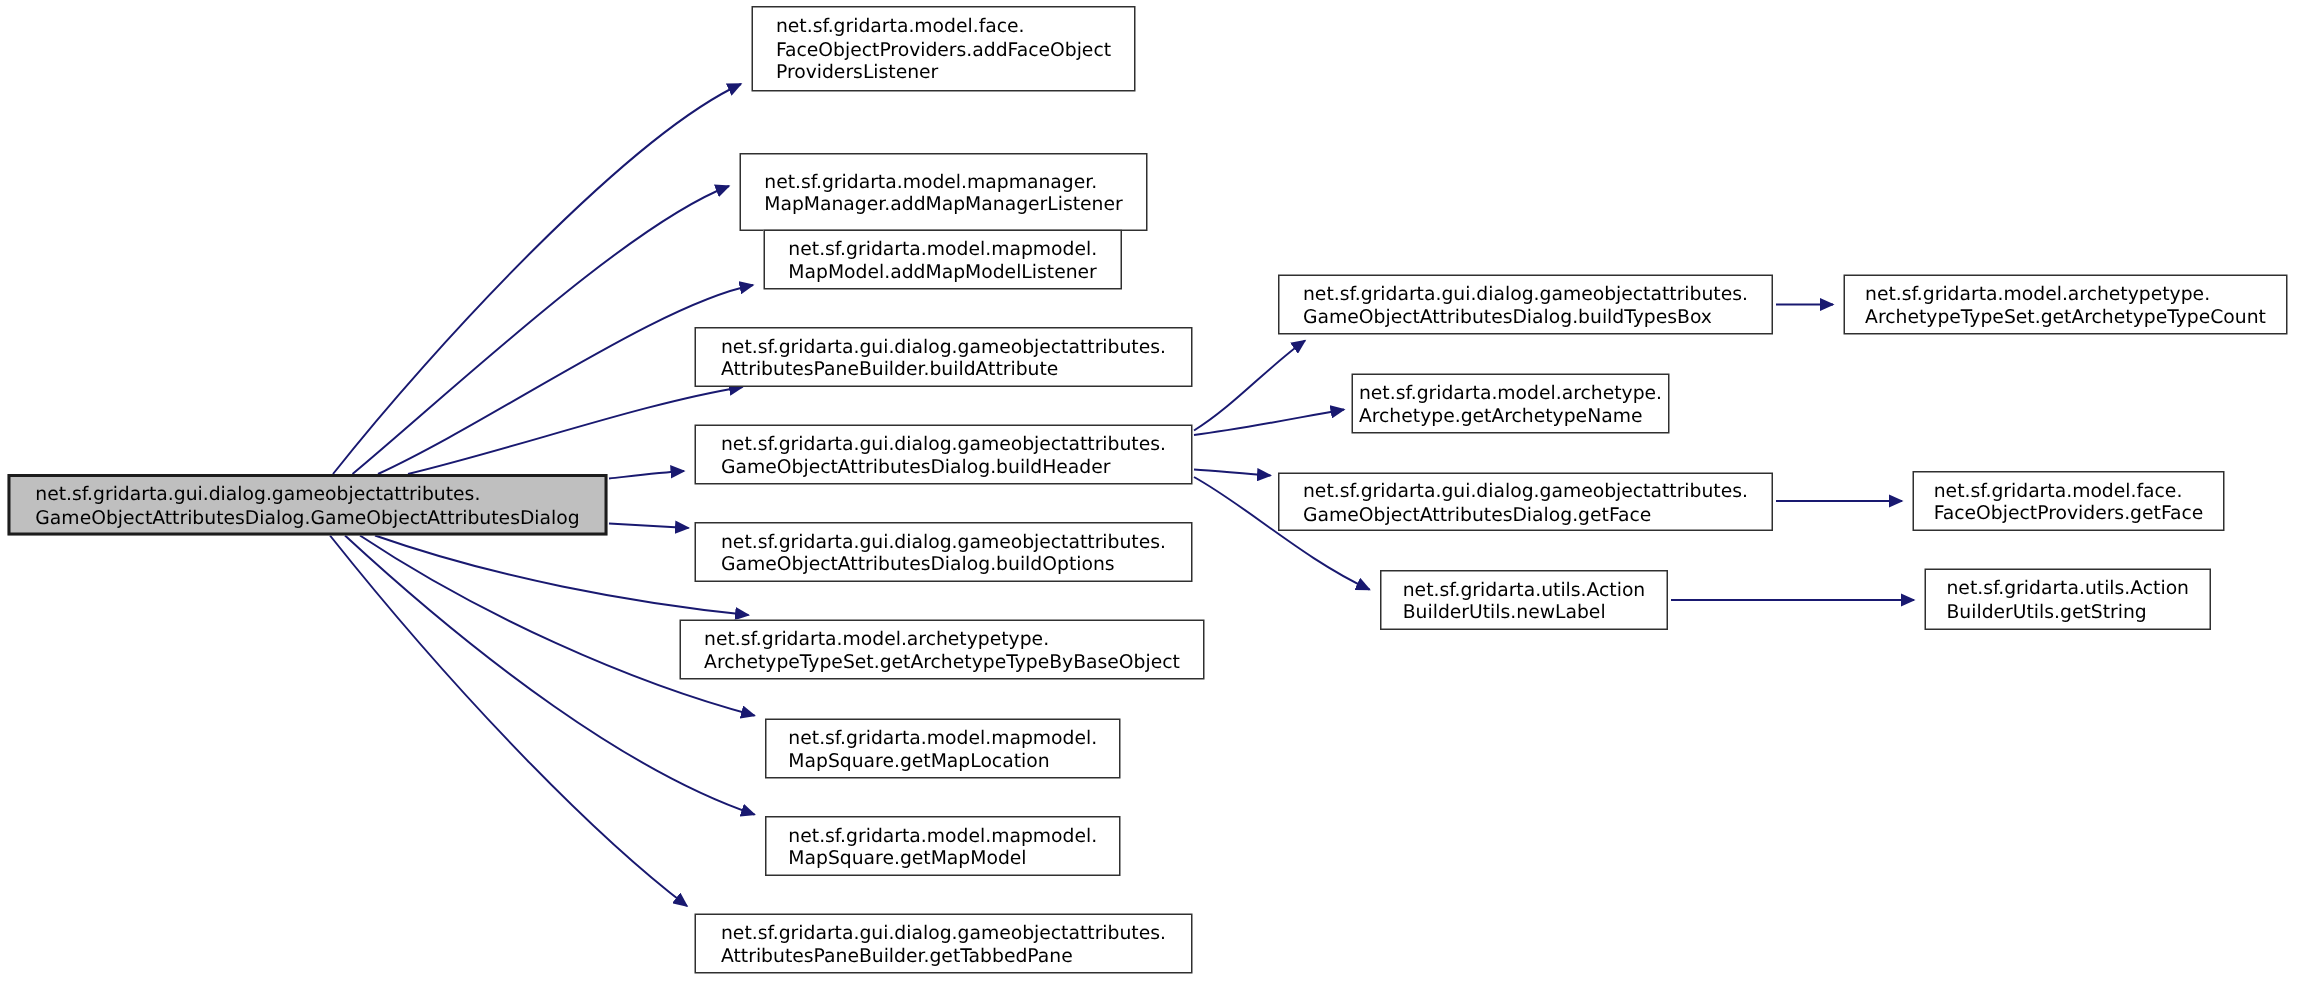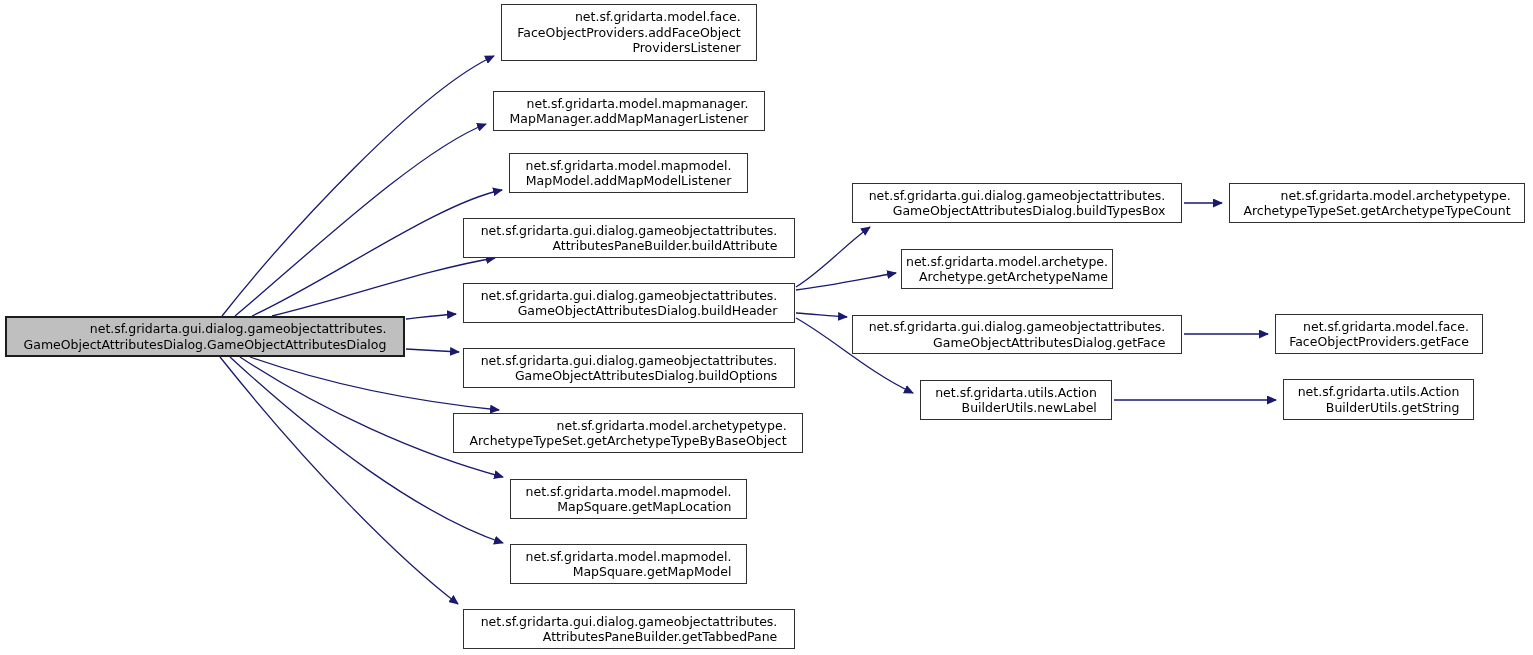--- a/index.html
+++ b/index.html
@@ -9,21 +9,21 @@
     background:#ffffff;
     font-family:"DejaVu Sans","Liberation Sans",sans-serif;
     overflow:hidden;
   }
   svg.edges{position:absolute;left:0;top:0;width:1533px;height:655px;}
   .edge{fill:none;stroke:#191970;stroke-width:1.3px;}
   .node{
     position:absolute;box-sizing:border-box;
     border:1px solid #303030;background:#ffffff;
     display:flex;align-items:center;justify-content:center;
-    text-align:right;white-space:pre-line;
+    text-align:left;white-space:pre-line;
     font-size:12.5px;line-height:1.24;color:#000000;
     padding:2px 5px;
   }
   .node.main{background:#bfbfbf;border:2px solid #1c1c1c;}
 </style>
 </head>
 <body>
 
 <div class="canvas">
 
@@ -52,21 +52,21 @@
     <path class="edge" d="M 1114 400 L 1276 400" marker-end="url(#arrowhead)"></path>
   </svg>
 
   <div class="node main" style="left:5px;top:316px;width:400px;height:41px">net.sf.gridarta.gui.dialog.gameobjectattributes.
 GameObjectAttributesDialog.GameObjectAttributesDialog</div>
 
   <div class="node" style="left:501px;top:4px;width:256px;height:57px">net.sf.gridarta.model.face.
 FaceObjectProviders.addFaceObject
 ProvidersListener</div>
 
-  <div class="node" style="left:493px;top:91px;width:272px;height:40px">net.sf.gridarta.model.mapmanager.
+  <div class="node" style="left:493px;top:102px;width:272px;height:52px">net.sf.gridarta.model.mapmanager.
 MapManager.addMapManagerListener</div>
 
   <div class="node" style="left:509px;top:153px;width:239px;height:40px">net.sf.gridarta.model.mapmodel.
 MapModel.addMapModelListener</div>
 
   <div class="node" style="left:463px;top:218px;width:332px;height:40px">net.sf.gridarta.gui.dialog.gameobjectattributes.
 AttributesPaneBuilder.buildAttribute</div>
 
   <div class="node" style="left:463px;top:283px;width:332px;height:40px">net.sf.gridarta.gui.dialog.gameobjectattributes.
 GameObjectAttributesDialog.buildHeader</div>

